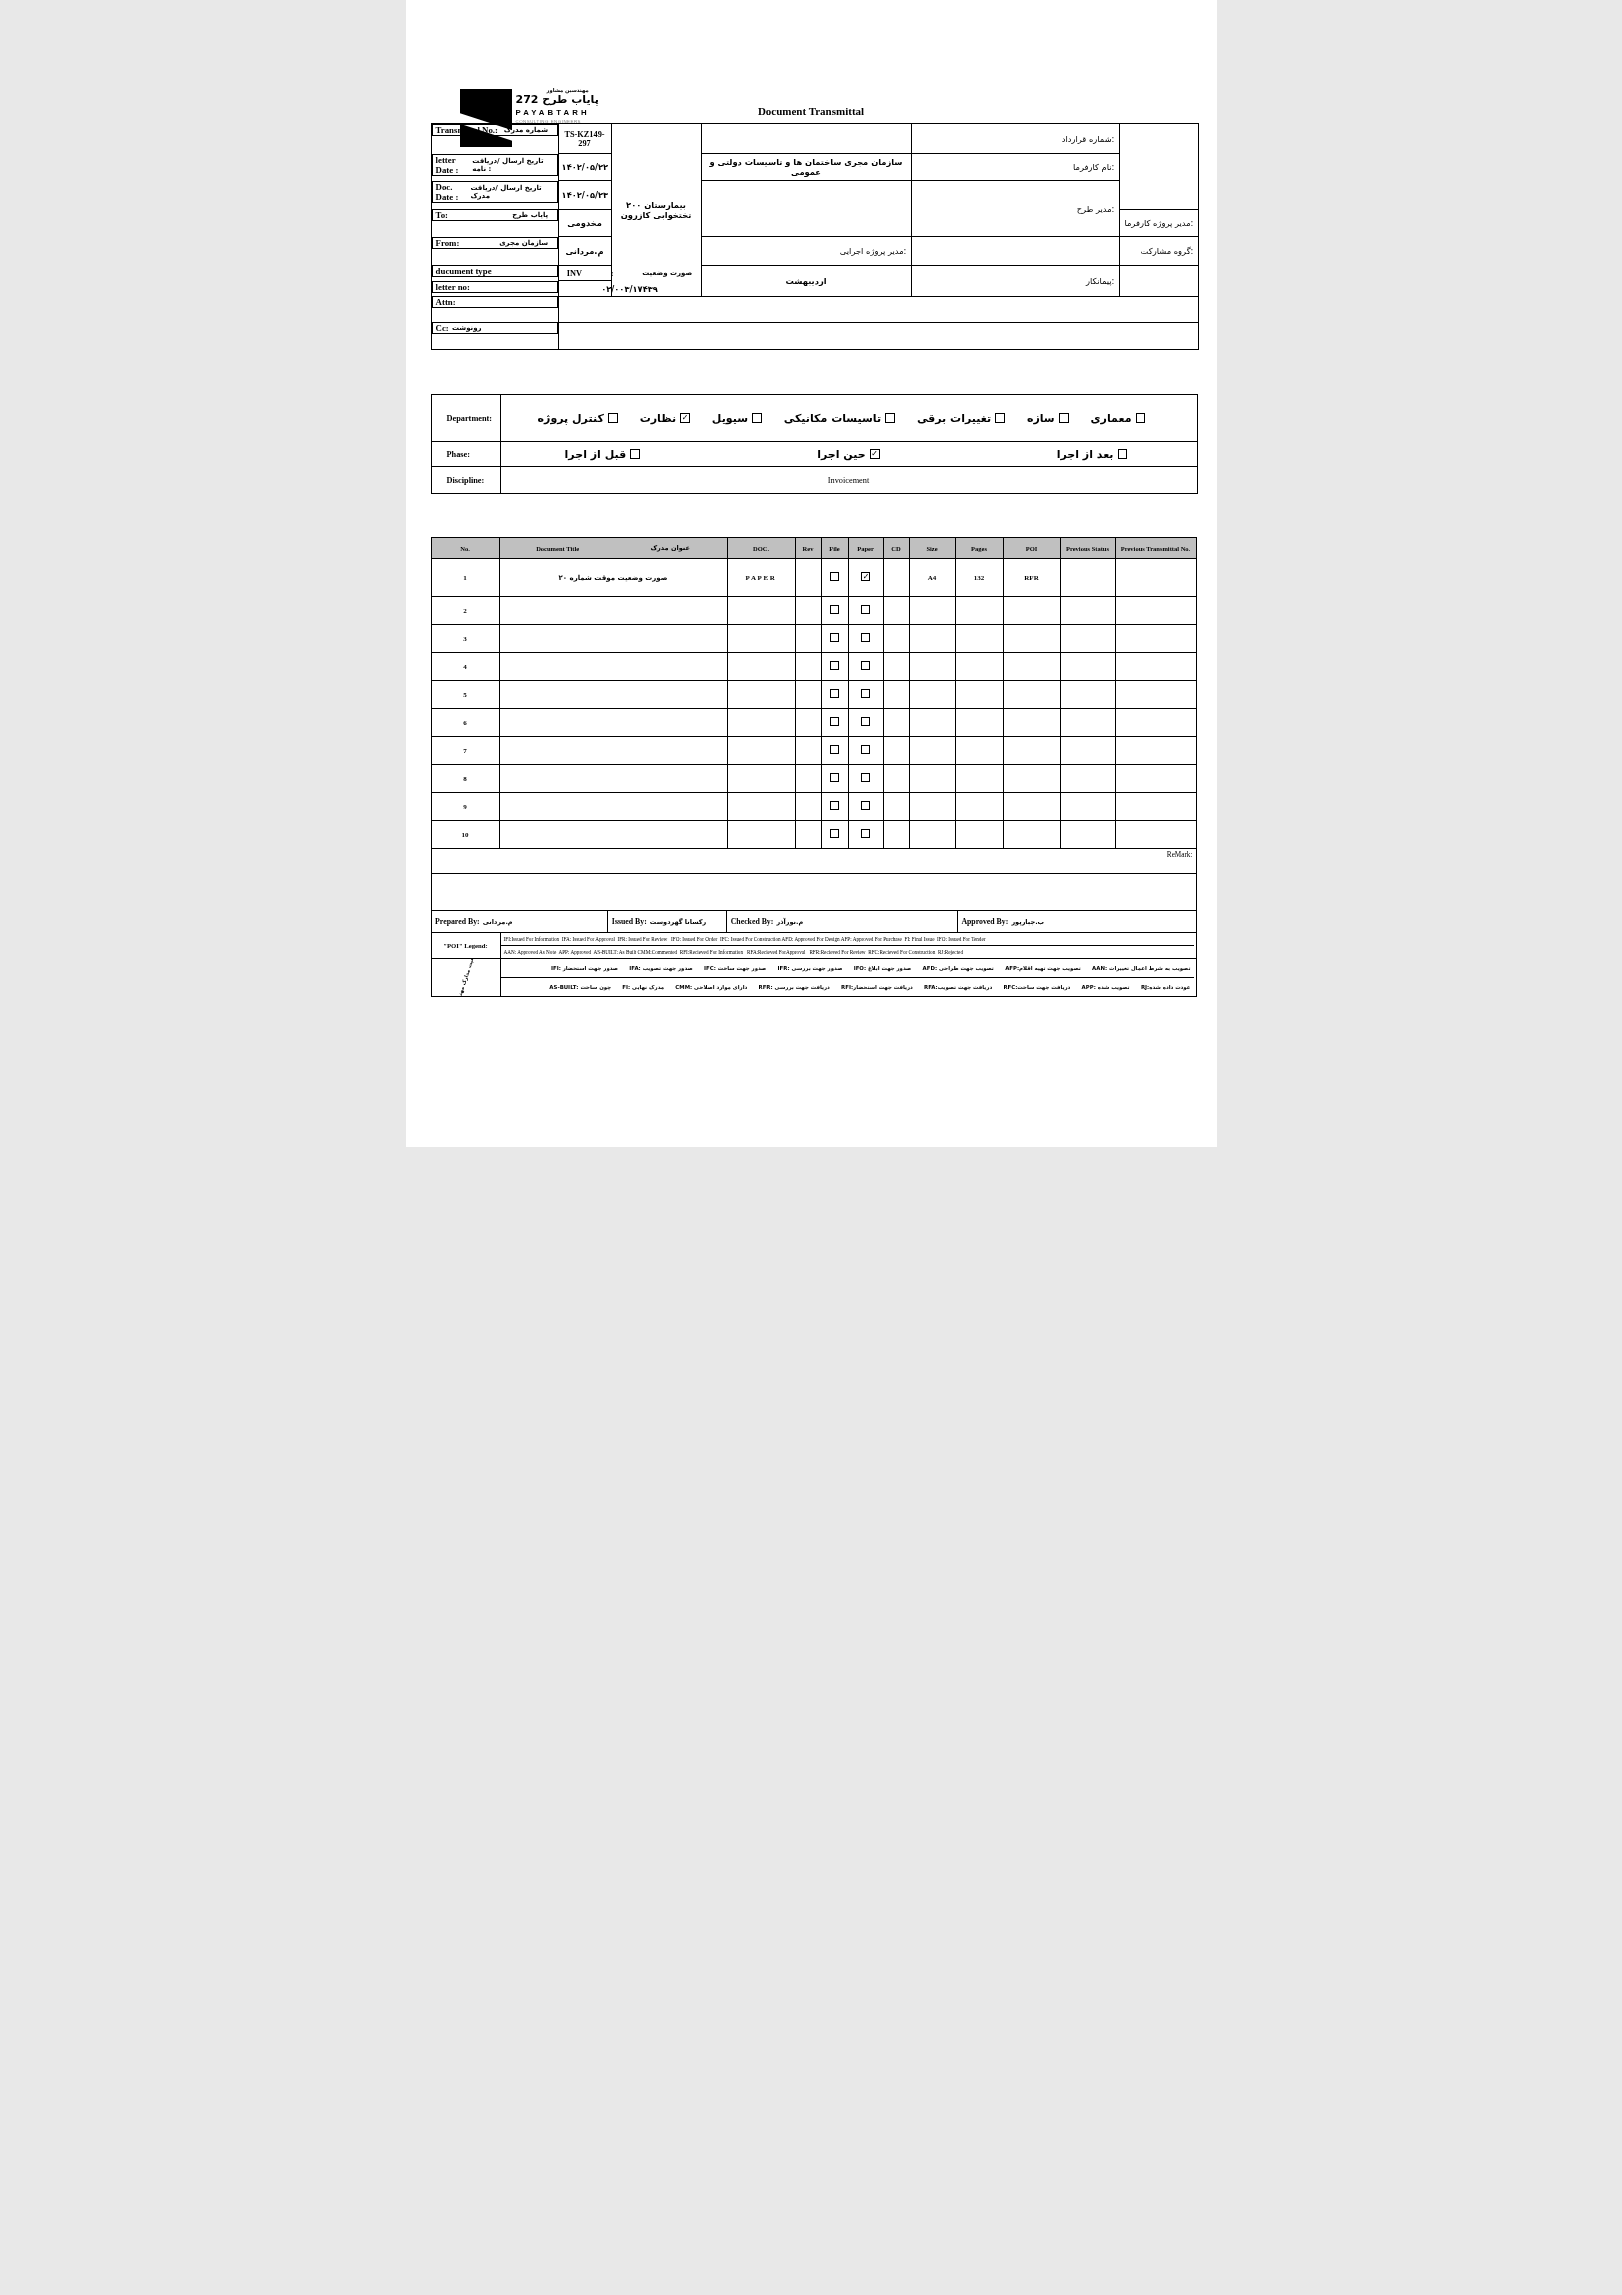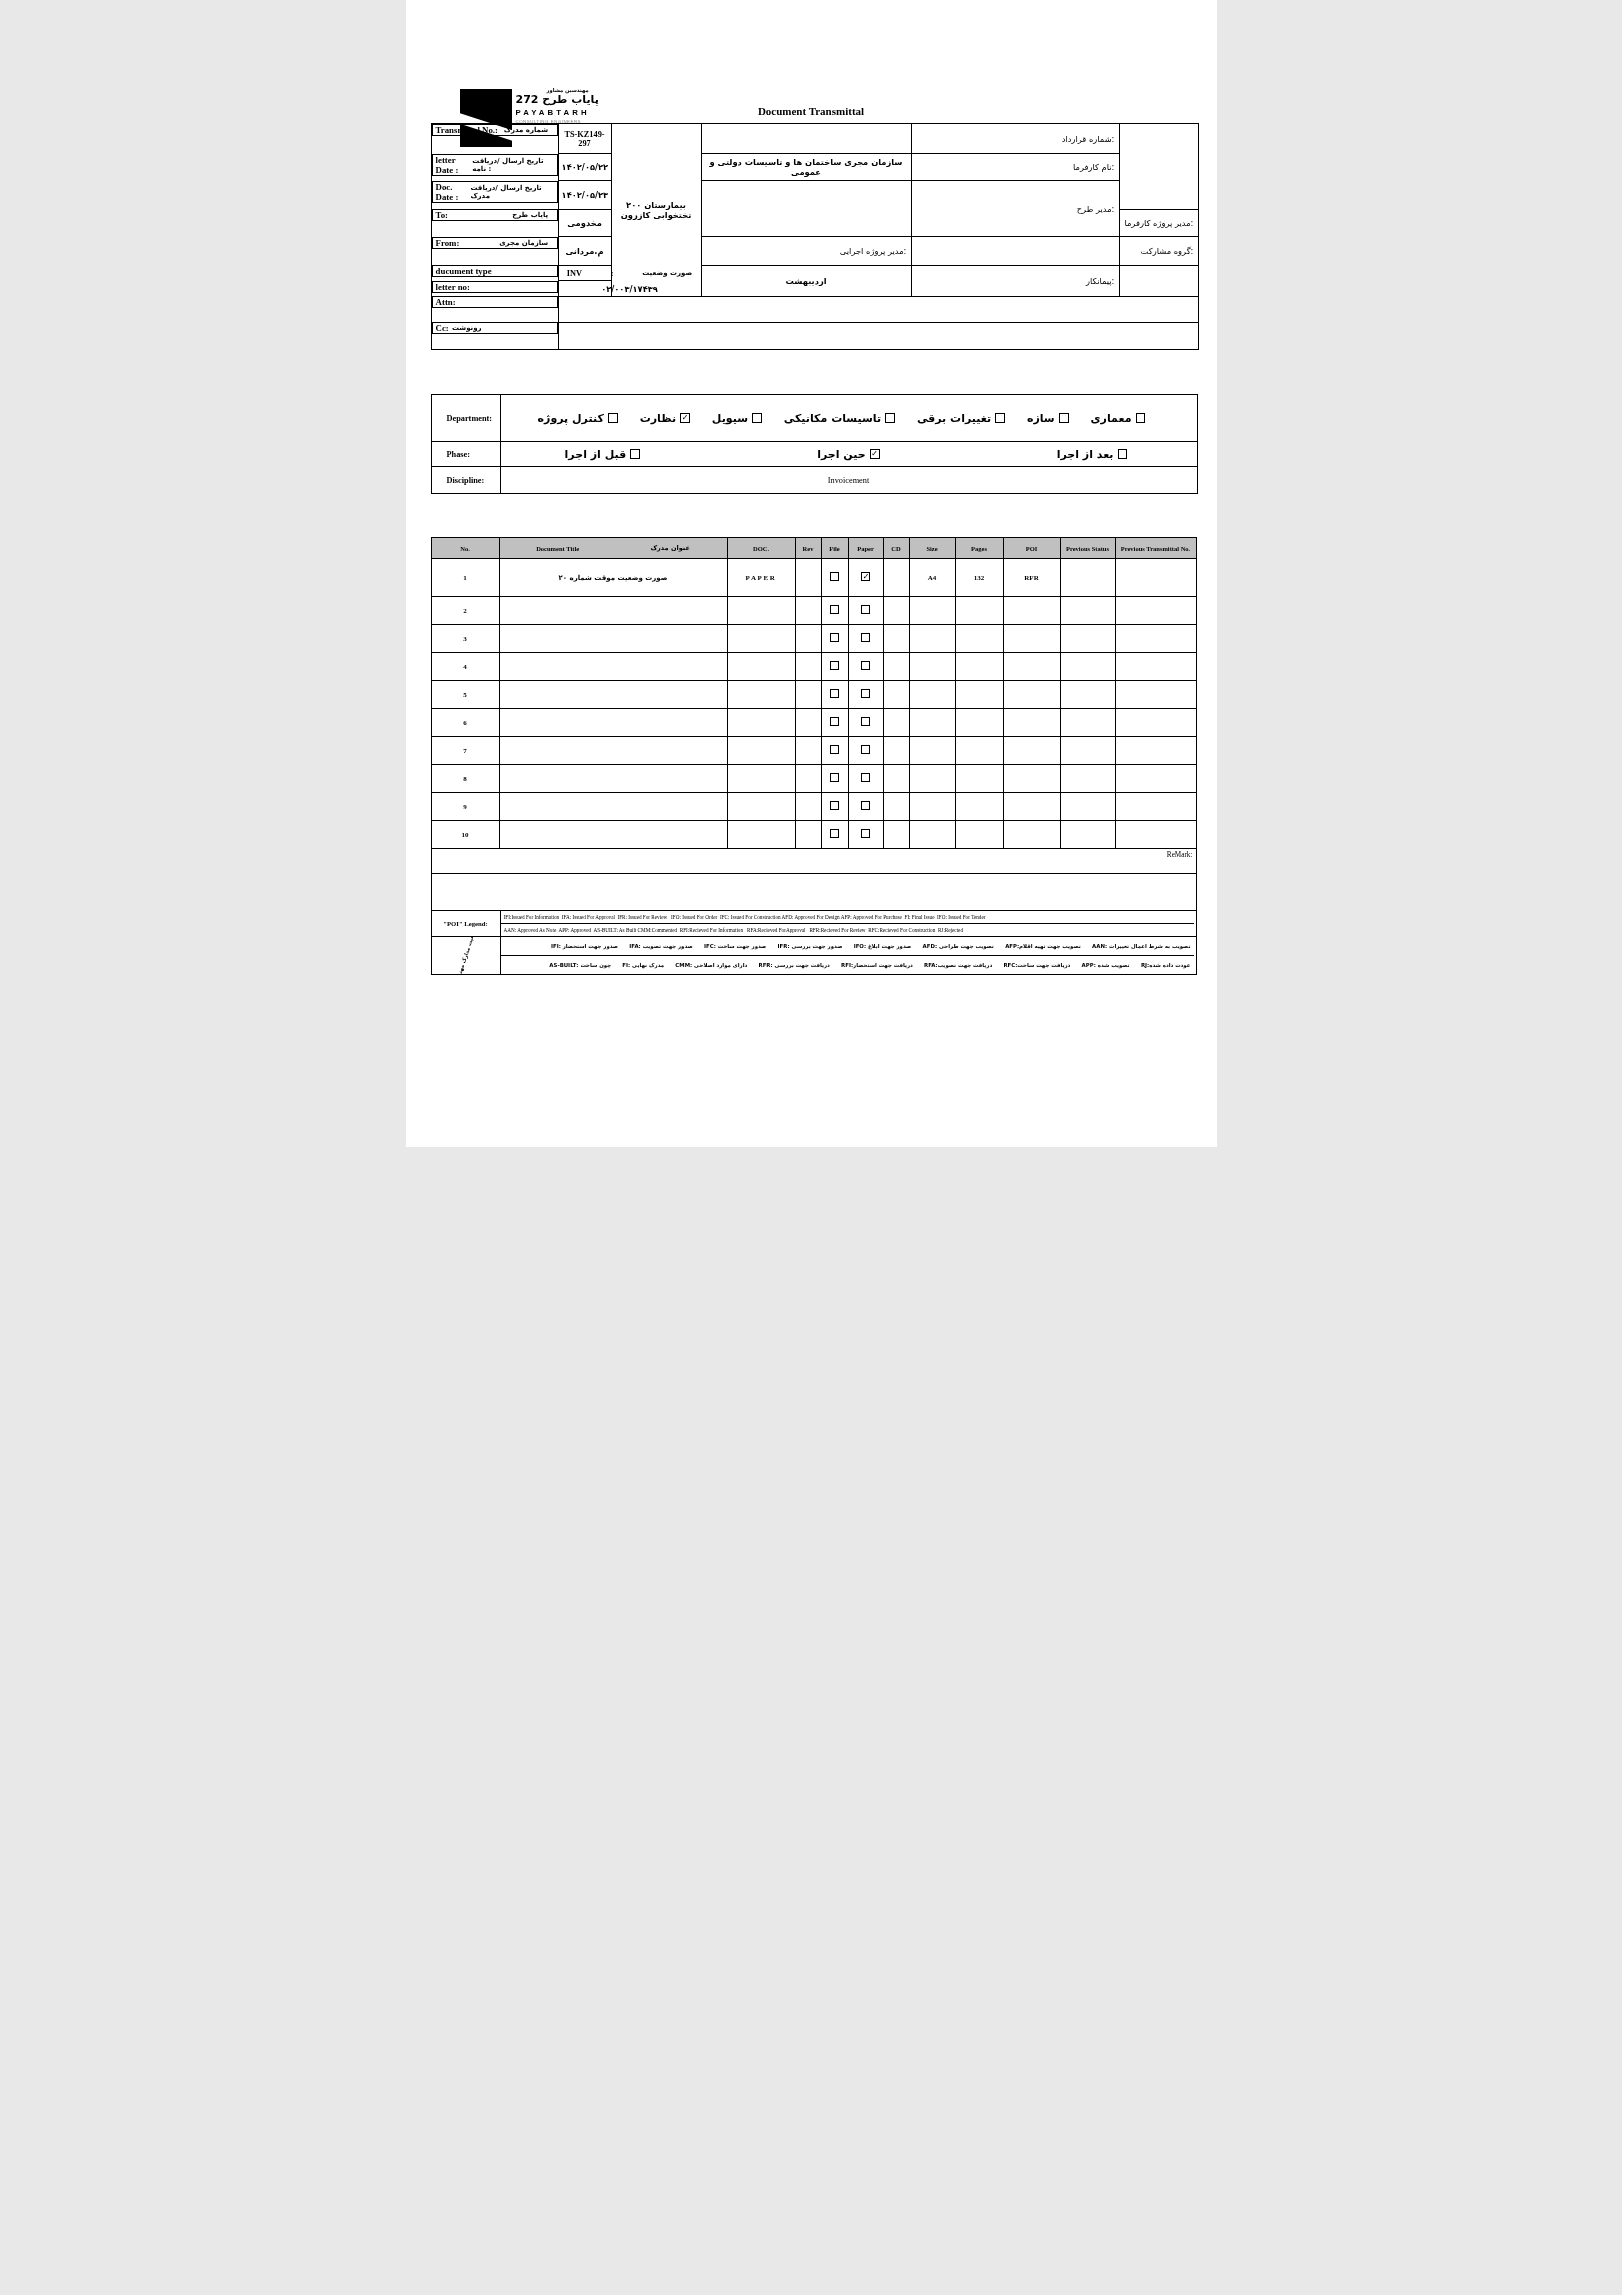--- a/index.html
+++ b/index.html
@@ -457,20 +457,38 @@
 </tbody>
     <tbody>
       <tr class="remark-row">
         <td colspan="12">ReMark:</td>
       </tr>
     </tbody>
   </table>
 
   <div class="below-box">
     <div class="remark-space"></div>
+    <div class="sig-row">
+      <div class="sig-cell" style="width:177px">
+        <span class="sig-en">Prepared By:</span>
+        <span class="sig-fa fa">م.مردانی</span>
+      </div>
+      <div class="sig-cell" style="width:119px">
+        <span class="sig-en">Issued By:</span>
+        <span class="sig-fa fa">رکسانا گهردوست</span>
+      </div>
+      <div class="sig-cell" style="width:231px">
+        <span class="sig-en">Checked By:</span>
+        <span class="sig-fa fa">م.نورآذر</span>
+      </div>
+      <div class="sig-cell" style="width:238px">
+        <span class="sig-en">Approved By:</span>
+        <span class="sig-fa fa">ب.جبارپور</span>
+      </div>
+    </div>
     <div class="legend-block len">
       <div class="legend-label">"POI" Legend:</div>
       <div class="lline">IFI:Issued For Information  IFA: Issued For Approval  IFR: Issued For Review   IFO: Issued For Order  IFC: Issued For Construction AFD: Approved For Design AFP: Approved For Purchase  FI: Final Issue  IFO: Issued For Tender</div>
       <div class="lline">AAN: Approved As Note  APP: Approved  AS-BUILT: As Built CMM:Commented  RFI:Recieved For Information   RFA:Recieved ForApproval   RFR:Recieved For Review  RFC:Recieved For Construction  RJ:Rejected</div>
     </div>
     <div class="legend-block lfa">
       <div class="legend-label">
         <span class="rot fa">موقعیت مدارک مهندسی</span>
       </div>
       <div class="lline fa">تصویب به شرط اعمال تغییرات :AAN      تصویب جهت تهیه اقلام:AFP      تصویب جهت طراحی :AFD      صدور جهت ابلاغ :IFO      صدور جهت بررسی :IFR      صدور جهت ساخت :IFC      صدور جهت تصویب :IFA      صدور جهت استحضار :IFI</div>

